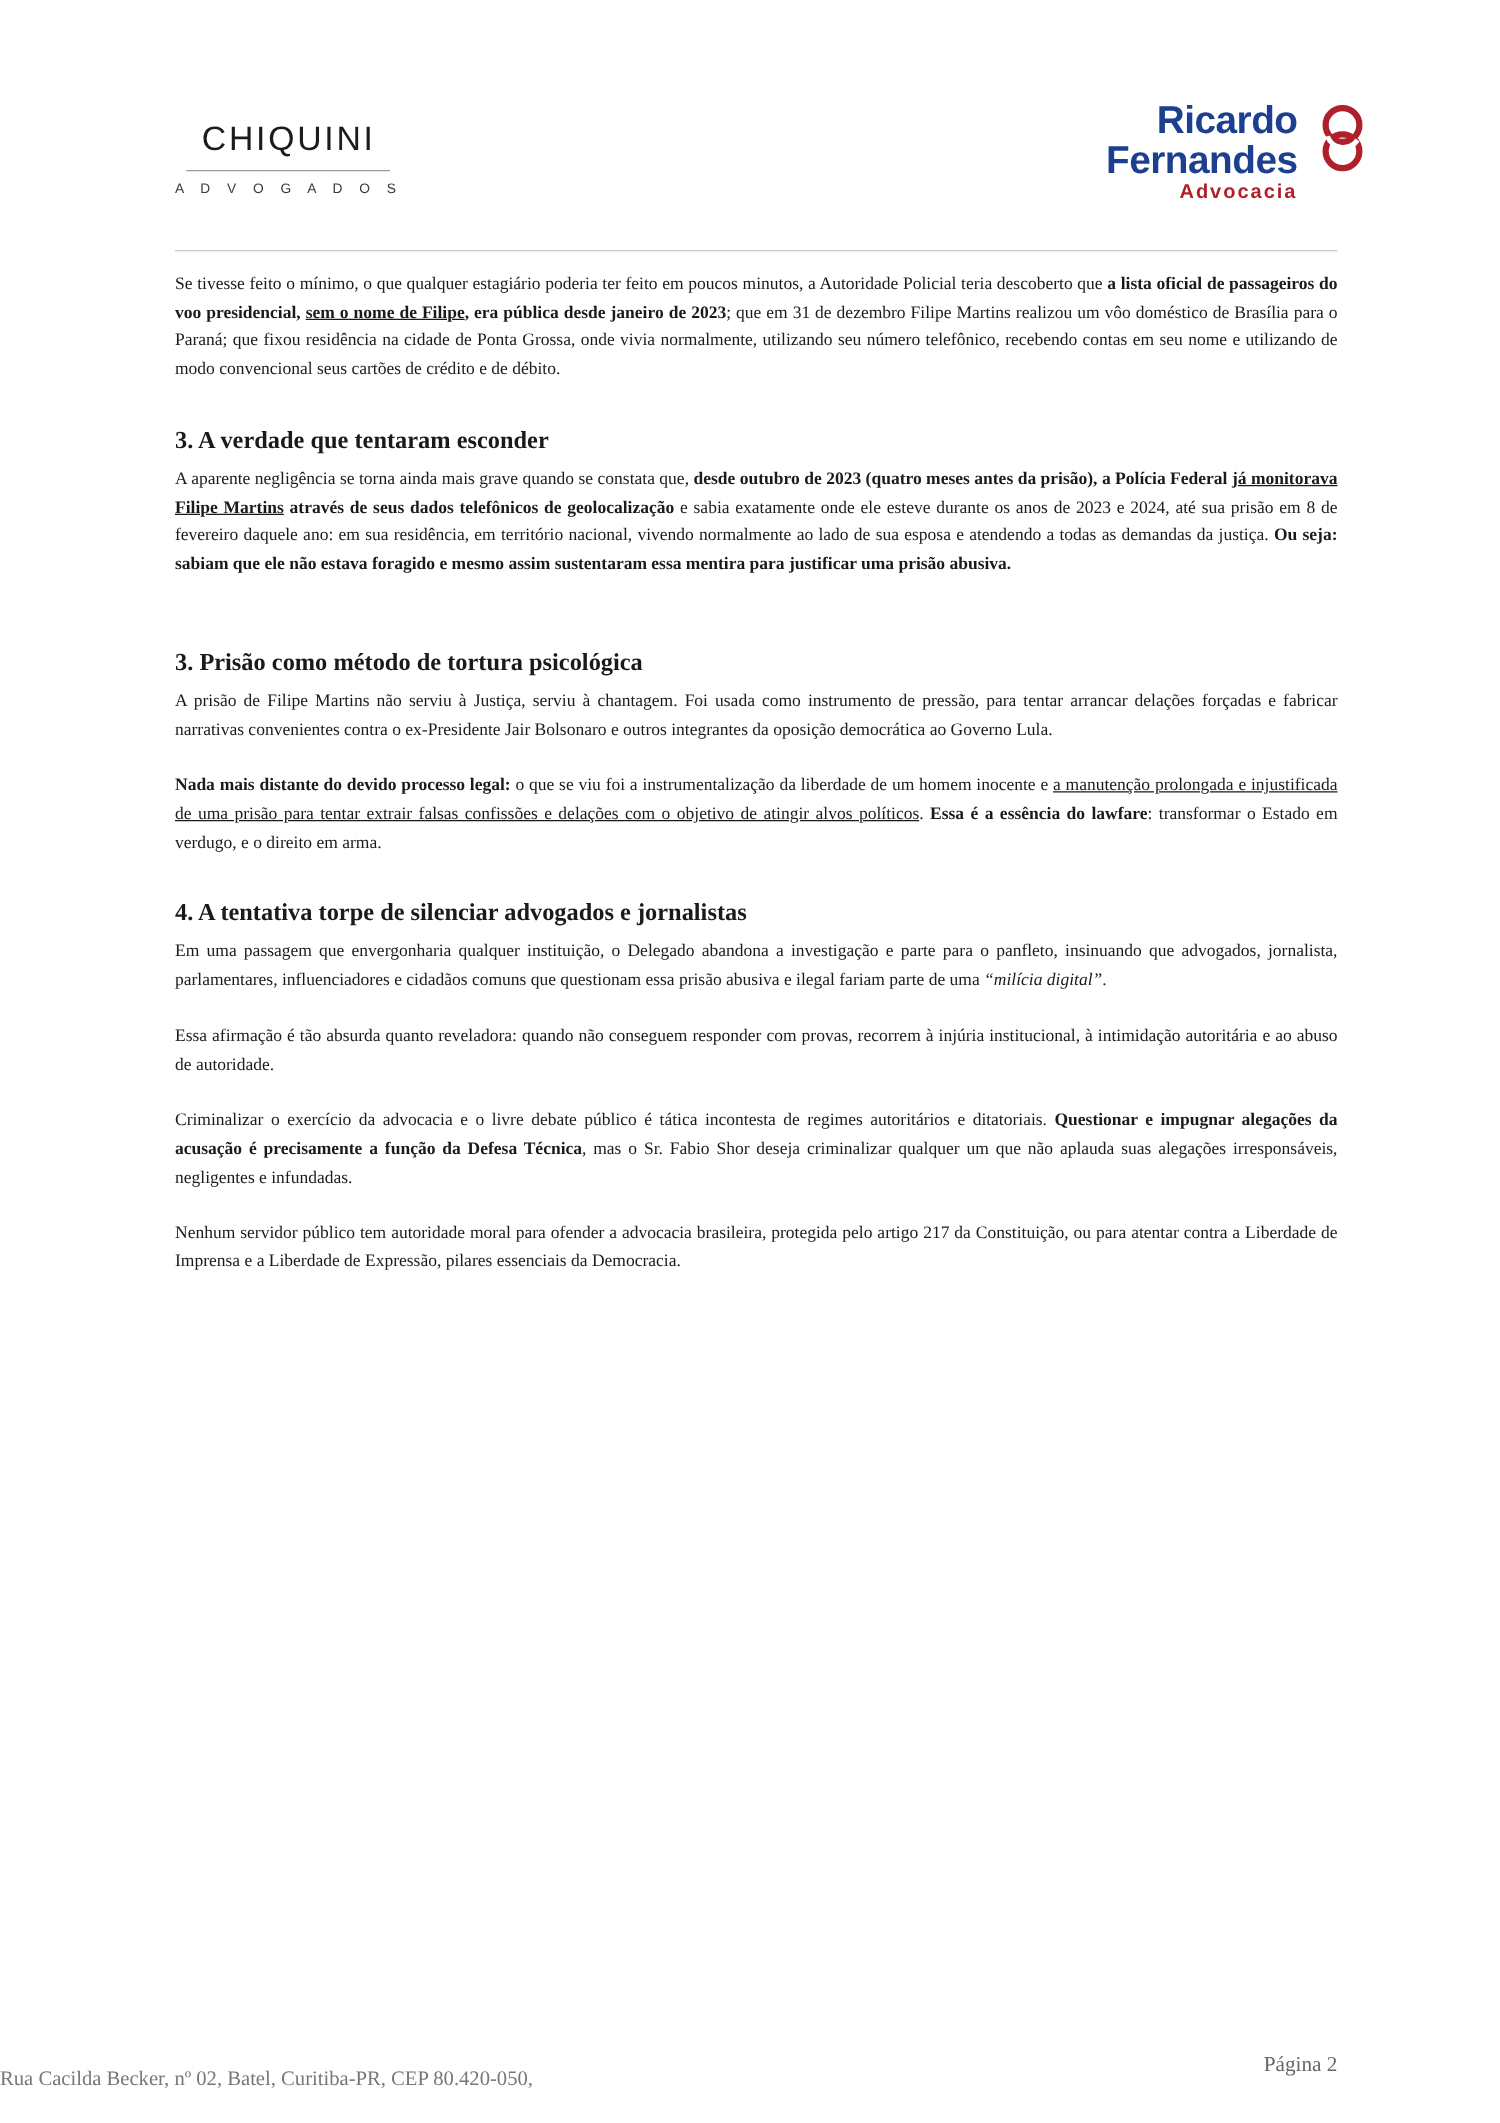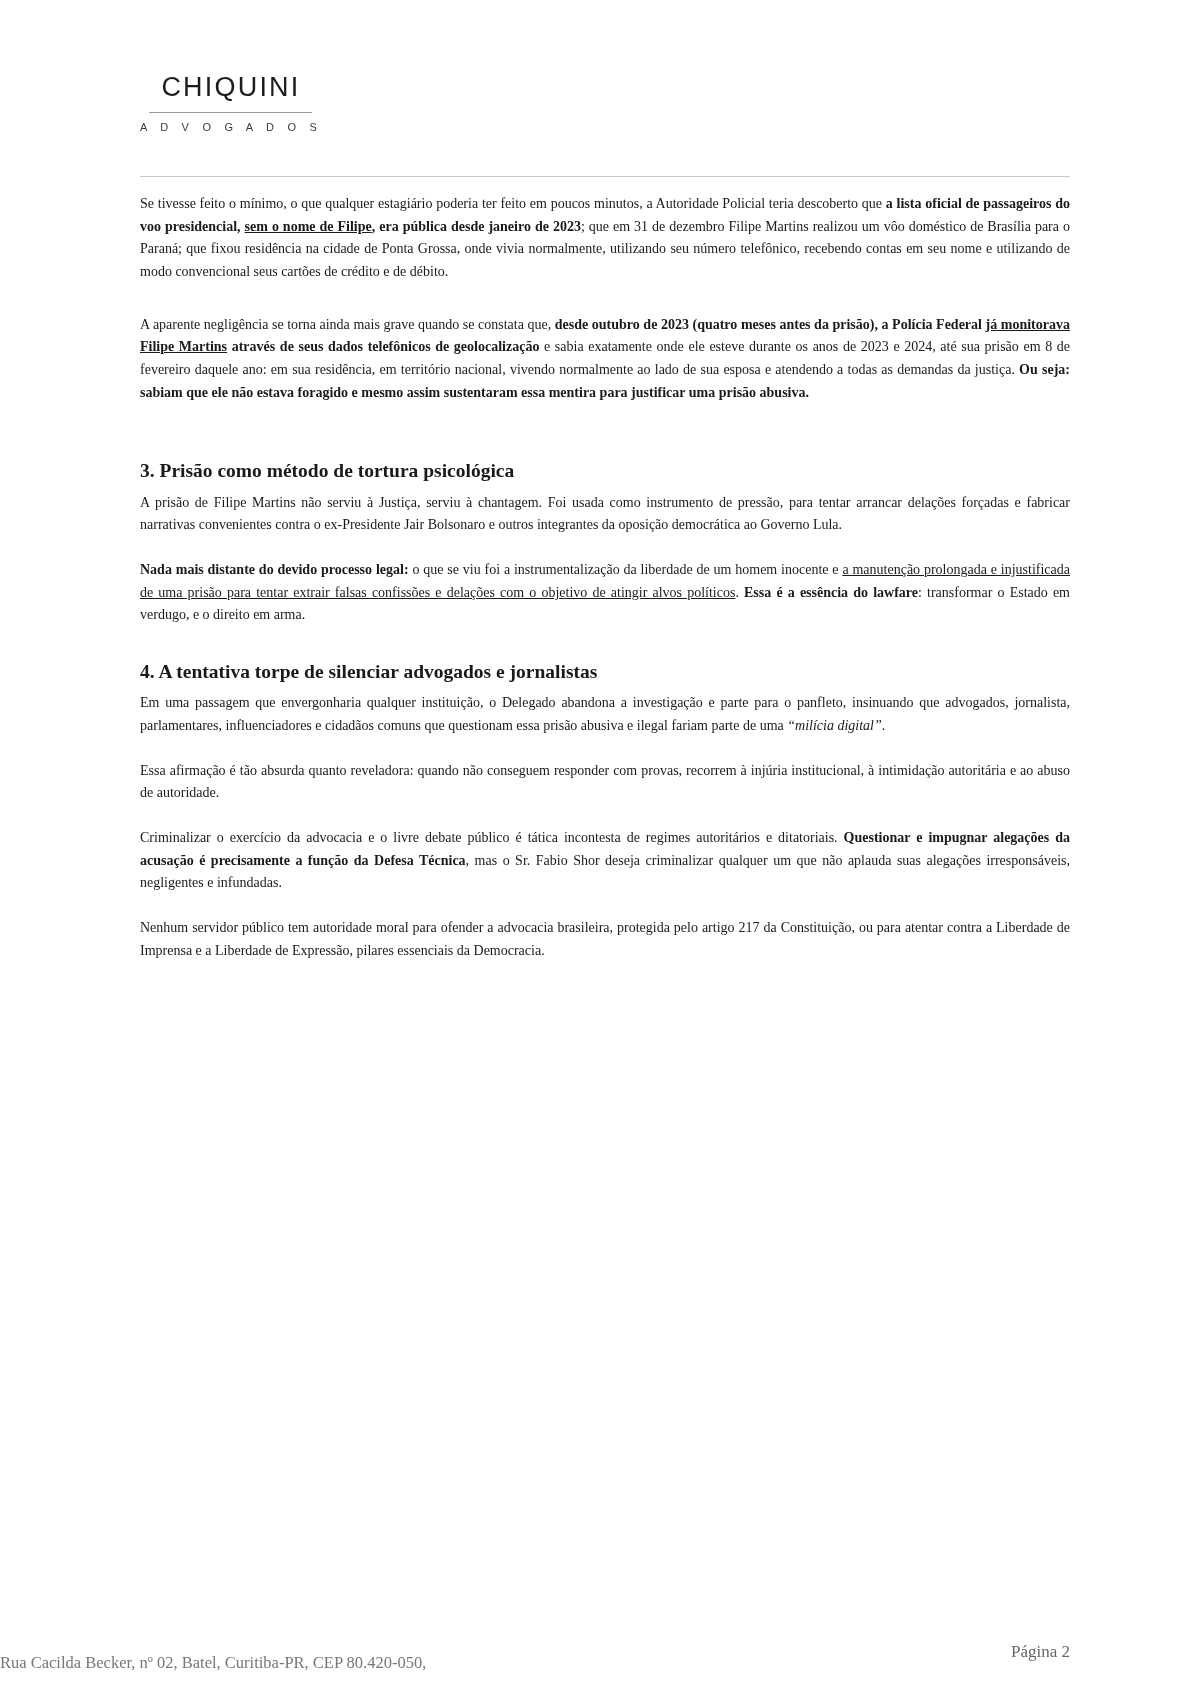--- a/index.html
+++ b/index.html
@@ -23,20 +23,21 @@
     position: relative;
   }
 
   
   .header {
     display: flex;
     align-items: flex-start;
     justify-content: space-between;
     padding: 0 98px 0 140px;
     height: 110px;
+    margin-top: 24px;
   }
   .logo-left {
     display: flex;
     flex-direction: column;
     align-items: center;
     margin-top: 24px;
   }
   .logo-left .brand {
     font-family: "Liberation Sans", sans-serif;
     font-size: 27px;
@@ -143,30 +144,45 @@
 <div class="page">
 
   <div class="header">
 
     <div class="logo-left">
       <span class="brand">CHIQUINI</span>
       <span class="rule"></span>
       <span class="sub">A D V O G A D O S</span>
     </div>
 
+    <div class="logo-right">
+      <div class="names">
+        <span class="n1">Ricardo</span>
+        <span class="n2">Fernandes</span>
+        <span class="n3">Advocacia</span>
+      </div>
+      <span class="logo-mark">
+        <svg width="56" height="58" viewBox="0 0 56 58" xmlns="http://www.w3.org/2000/svg">
+          <circle cx="28" cy="18" r="13.5" fill="none" stroke="#b0202a" stroke-width="5"></circle>
+          <circle cx="28" cy="39" r="13.5" fill="none" stroke="#b0202a" stroke-width="5"></circle>
+          <path d="M16 27 A 13.5 13.5 0 0 0 40 30" fill="none" stroke="#ffffff" stroke-width="4"></path>
+        </svg>
+      </span>
+    </div>
   </div>
 
   <div class="header-rule"></div>
 
   <div class="content">
 
     <p><span>Se tivesse feito o mínimo, o que qualquer estagiário poderia ter feito em poucos minutos, a Autoridade Policial teria descoberto que </span><b>a lista oficial de passageiros do voo presidencial, </b><b><u>sem o nome de Filipe</u></b><b>, era pública desde janeiro de 2023</b><span>; que em 31 de dezembro Filipe Martins realizou um vôo doméstico de Brasília para o Paraná; que fixou residência na cidade de Ponta Grossa, onde vivia normalmente, utilizando seu número telefônico, recebendo contas em seu nome e utilizando de modo   convencional seus cartões de crédito e de débito.</span></p>
 
     <div class="spacer-md"></div>
 
+    <h3 class="heading">3. A verdade que tentaram esconder</h3>
 
     <p><span>A aparente negligência se torna ainda mais grave quando se constata que, </span><b>desde outubro de 2023 (quatro meses antes da prisão), a Polícia Federal </b><b><u>já monitorava Filipe Martins</u></b><b> através de seus dados telefônicos de geolocalização</b><span> e sabia exatamente onde ele esteve durante os anos de 2023 e 2024, até sua prisão em 8 de fevereiro daquele ano: em sua residência, em território nacional, vivendo normalmente ao lado de sua esposa e atendendo a todas as demandas da justiça. </span><b>Ou seja: sabiam que ele não estava foragido e mesmo assim sustentaram essa mentira para justificar uma prisão abusiva.</b></p>
 
     <div class="spacer-md"></div>
 
 
     <div class="spacer-md"></div>
 
     <h3 class="heading">3. Prisão como método de tortura psicológica</h3>
 

